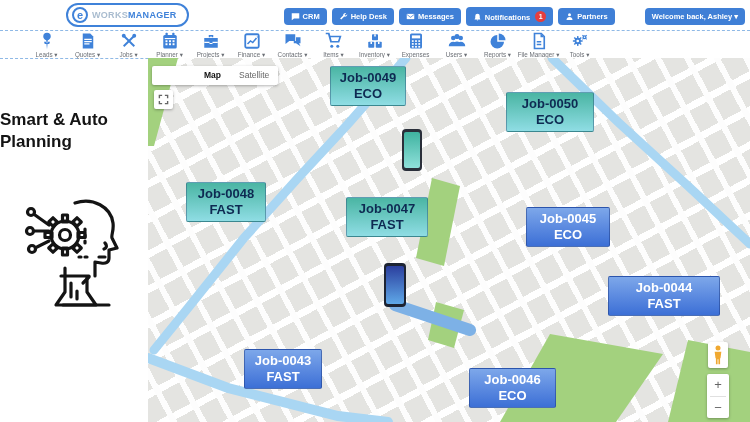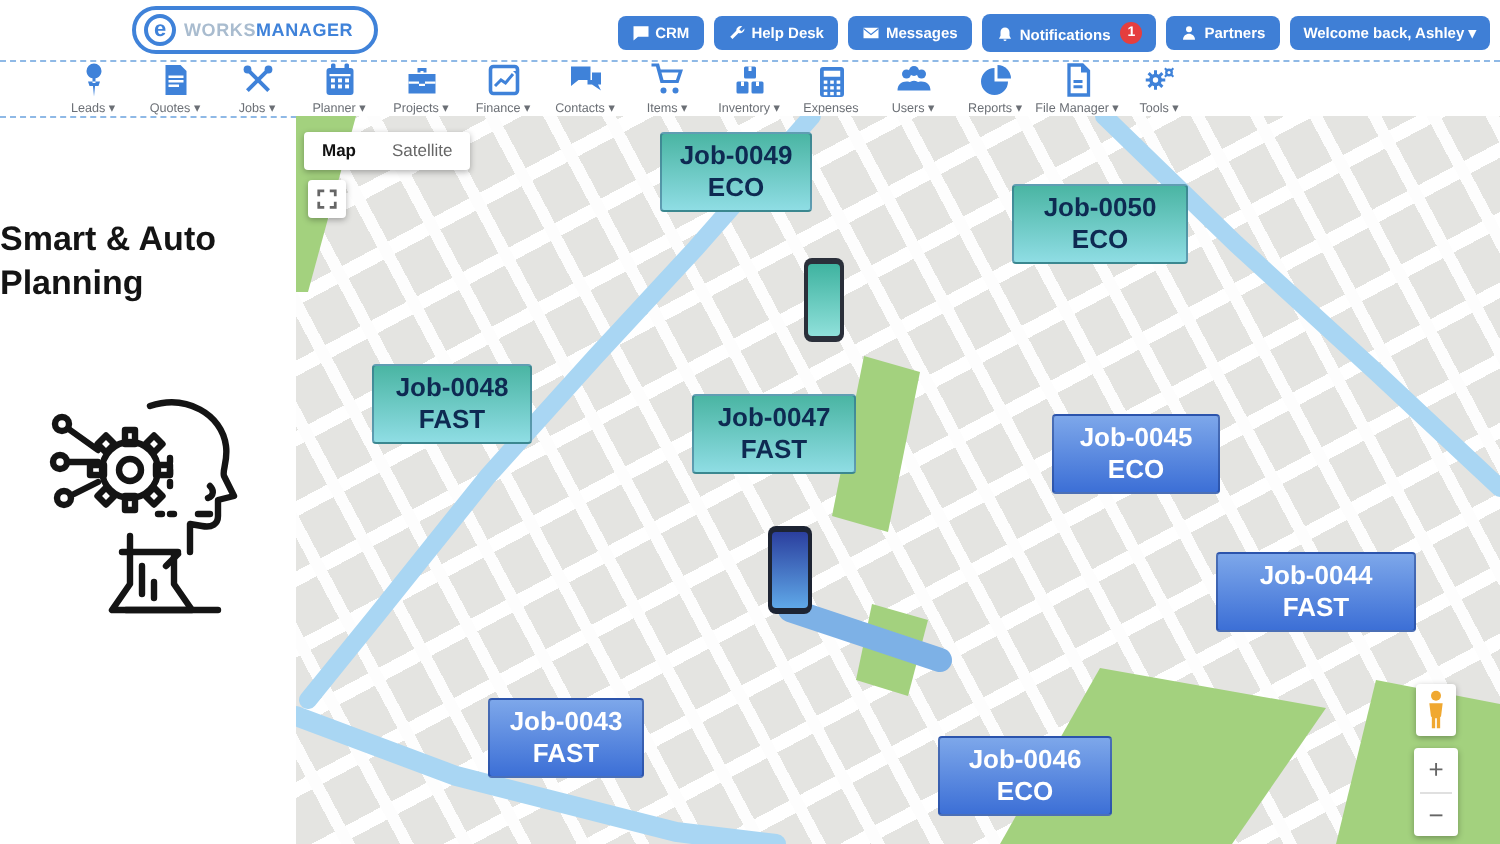--- a/index.html
+++ b/index.html
@@ -16,21 +16,21 @@
   .logo-txt { font-size:9px; letter-spacing:.3px; }
   .logo-txt .b1 { color:#a9bccf; font-weight:bold; }
   .logo-txt .b2 { color:#3f82d9; font-weight:bold; }
   .hdr-btns { position:absolute; right:5px; top:7px; display:flex; gap:5px; align-items:center; }
   .hbtn { display:flex; align-items:flex-end; gap:3px; background:#3f7fd6; color:#fff; border:none;
           border-radius:4px; font-size:7.5px; font-weight:bold; padding:4px 7px; cursor:pointer;
           font-family:"Liberation Sans", sans-serif; }
   .hbtn svg { display:block; }
   .badge { background:#e53e3e; color:#fff; border-radius:7px; min-width:11px; height:11px;
            font-size:7px; line-height:11px; text-align:center; padding:0 2px; margin-left:2px; }
-  .hbtn.welcome { margin-left:0; }
+  .hbtn.welcome { margin-left:25px; }
 
   
   .nav { position:absolute; left:0; top:30px; width:750px; height:29px;
          border-top:1px dashed #8fb9e6; border-bottom:1px dashed #8fb9e6;
          display:flex; align-items:center; padding-left:26px; gap:0; background:#fff; }
   .nav-item { width:41px; display:flex; flex-direction:column; align-items:center; gap:1px; cursor:pointer; }
   .nav-item svg { display:block; }
   .nav-label { font-size:6.3px; color:#6b6f75; white-space:nowrap; }
 
   
@@ -51,21 +51,21 @@
   .job { position:absolute; text-align:center; font-weight:bold; font-size:13px; line-height:16px;
          padding:3px 6px; border-radius:2px; cursor:pointer; }
   .job.teal { background:linear-gradient(180deg,#4ab5a3,#8fdde4); color:#0e2a52; border:1px solid rgba(40,80,120,.45); }
   .job.blue { background:linear-gradient(180deg,#7da7ea,#3c6fd6); color:#ffffff; border:1px solid rgba(25,55,130,.5); }
 
   
   .phone { position:absolute; cursor:pointer; }
 
   
   .map-type { position:absolute; left:4px; top:8px; display:flex; background:#fff; border-radius:2px;
-              box-shadow:0 1px 3px rgba(0,0,0,.3); height:19px; align-items:center; }
+              box-shadow:0 1px 3px rgba(0,0,0,.3); height:19px; align-items:center;padding-left:43px; }
   .map-type .seg { font-size:8.5px; padding:0 9px; line-height:19px; cursor:pointer; }
   .map-type .seg.active { font-weight:bold; color:#111; }
   .map-type .seg.idle { color:#666; }
   .fullscreen { position:absolute; left:6px; top:32px; width:19px; height:19px; background:#fff;
                 border-radius:2px; box-shadow:0 1px 3px rgba(0,0,0,.3); display:flex;
                 align-items:center; justify-content:center; cursor:pointer; }
 
   
   .search-row { position:absolute; top:4px; right:3px; display:flex; align-items:center; gap:3px; }
   .pc-input { width:58px; height:16px; border:1px solid #c9c9c9; border-radius:2px; font-size:7px;
@@ -386,21 +386,21 @@
       <div>FAST</div>
     </div>
     <div class="job teal" style="left:198px; top:139px; width:82px;">
       <div>Job-0047</div>
       <div>FAST</div>
     </div>
     <div class="job blue" style="left:378px; top:149px; width:84px;">
       <div>Job-0045</div>
       <div>ECO</div>
     </div>
-    <div class="job blue" style="left:460px; top:218px; width:100px;">
+    <div class="job blue" style="left:460px; top:218px; width:112px;">
       <div>Job-0044</div>
       <div>FAST</div>
     </div>
     <div class="job blue" style="left:96px;  top:291px; width:78px;">
       <div>Job-0043</div>
       <div>FAST</div>
     </div>
     <div class="job blue" style="left:321px; top:310px; width:87px;">
       <div>Job-0046</div>
       <div>ECO</div>

